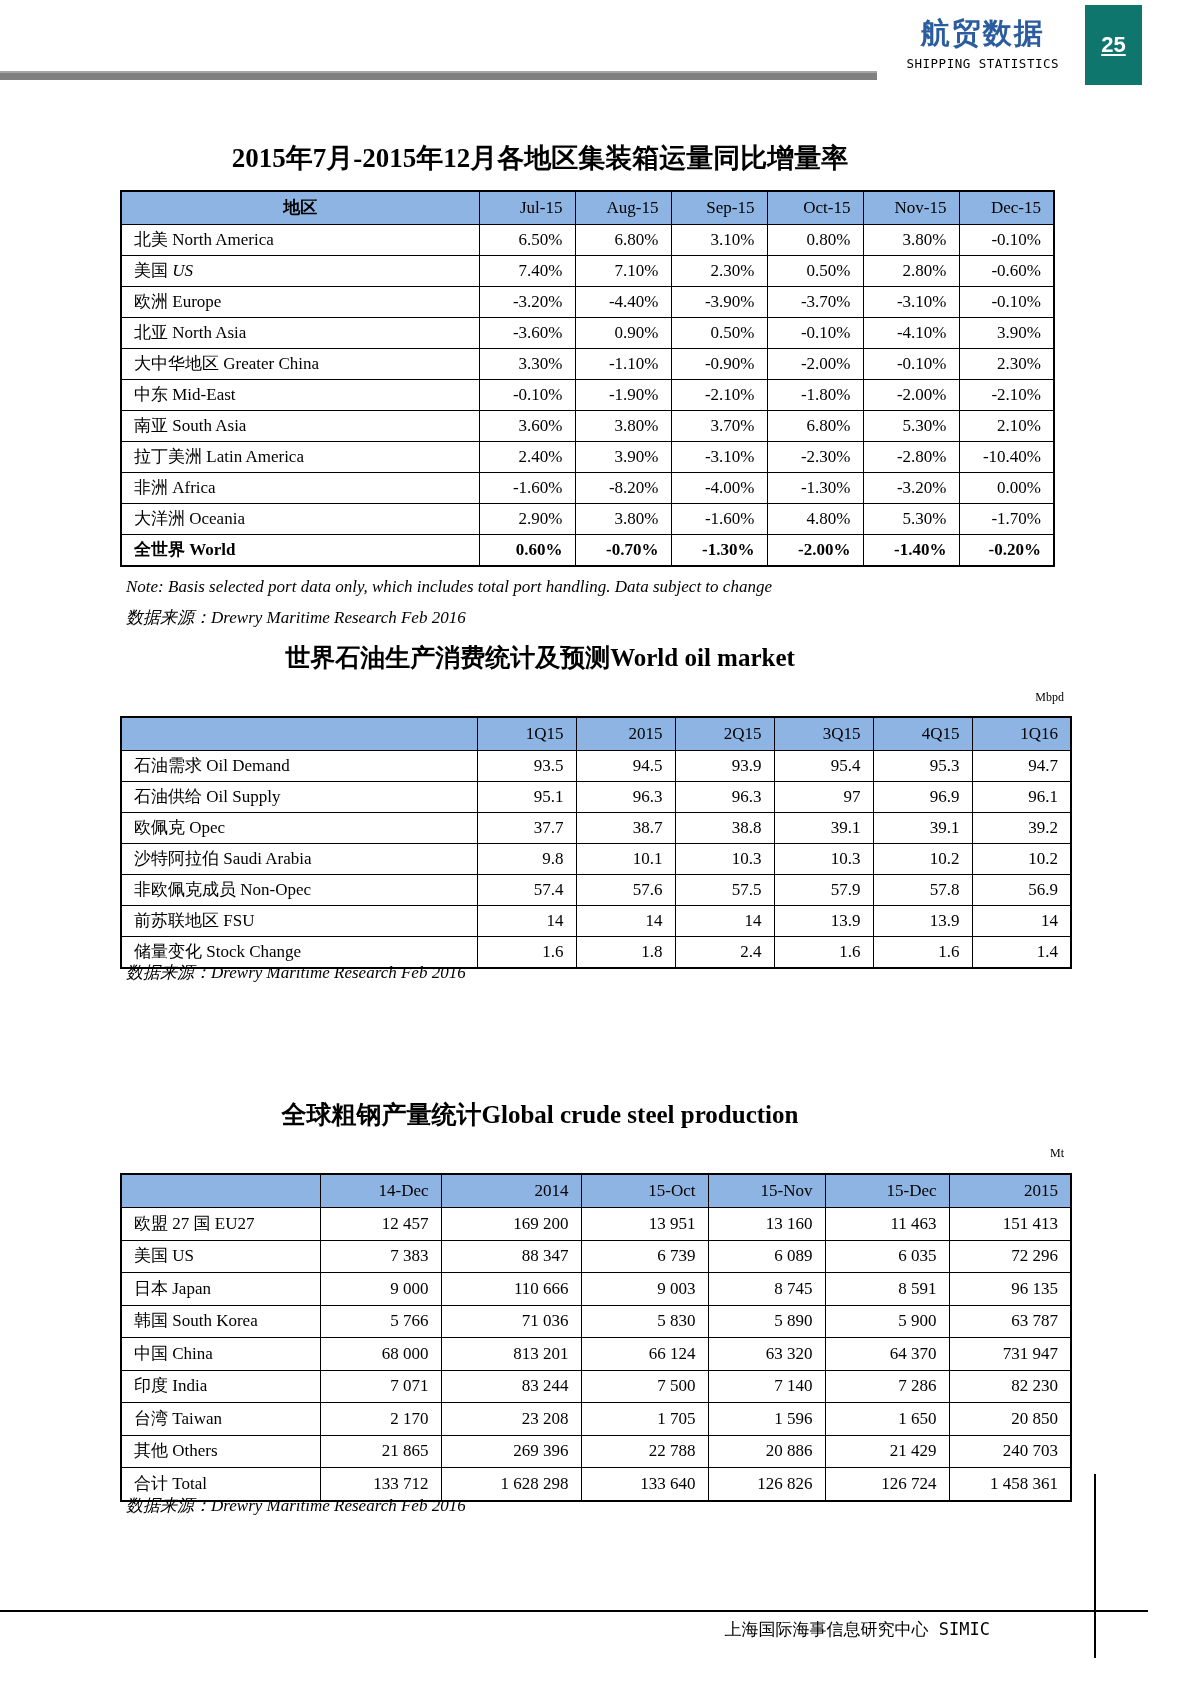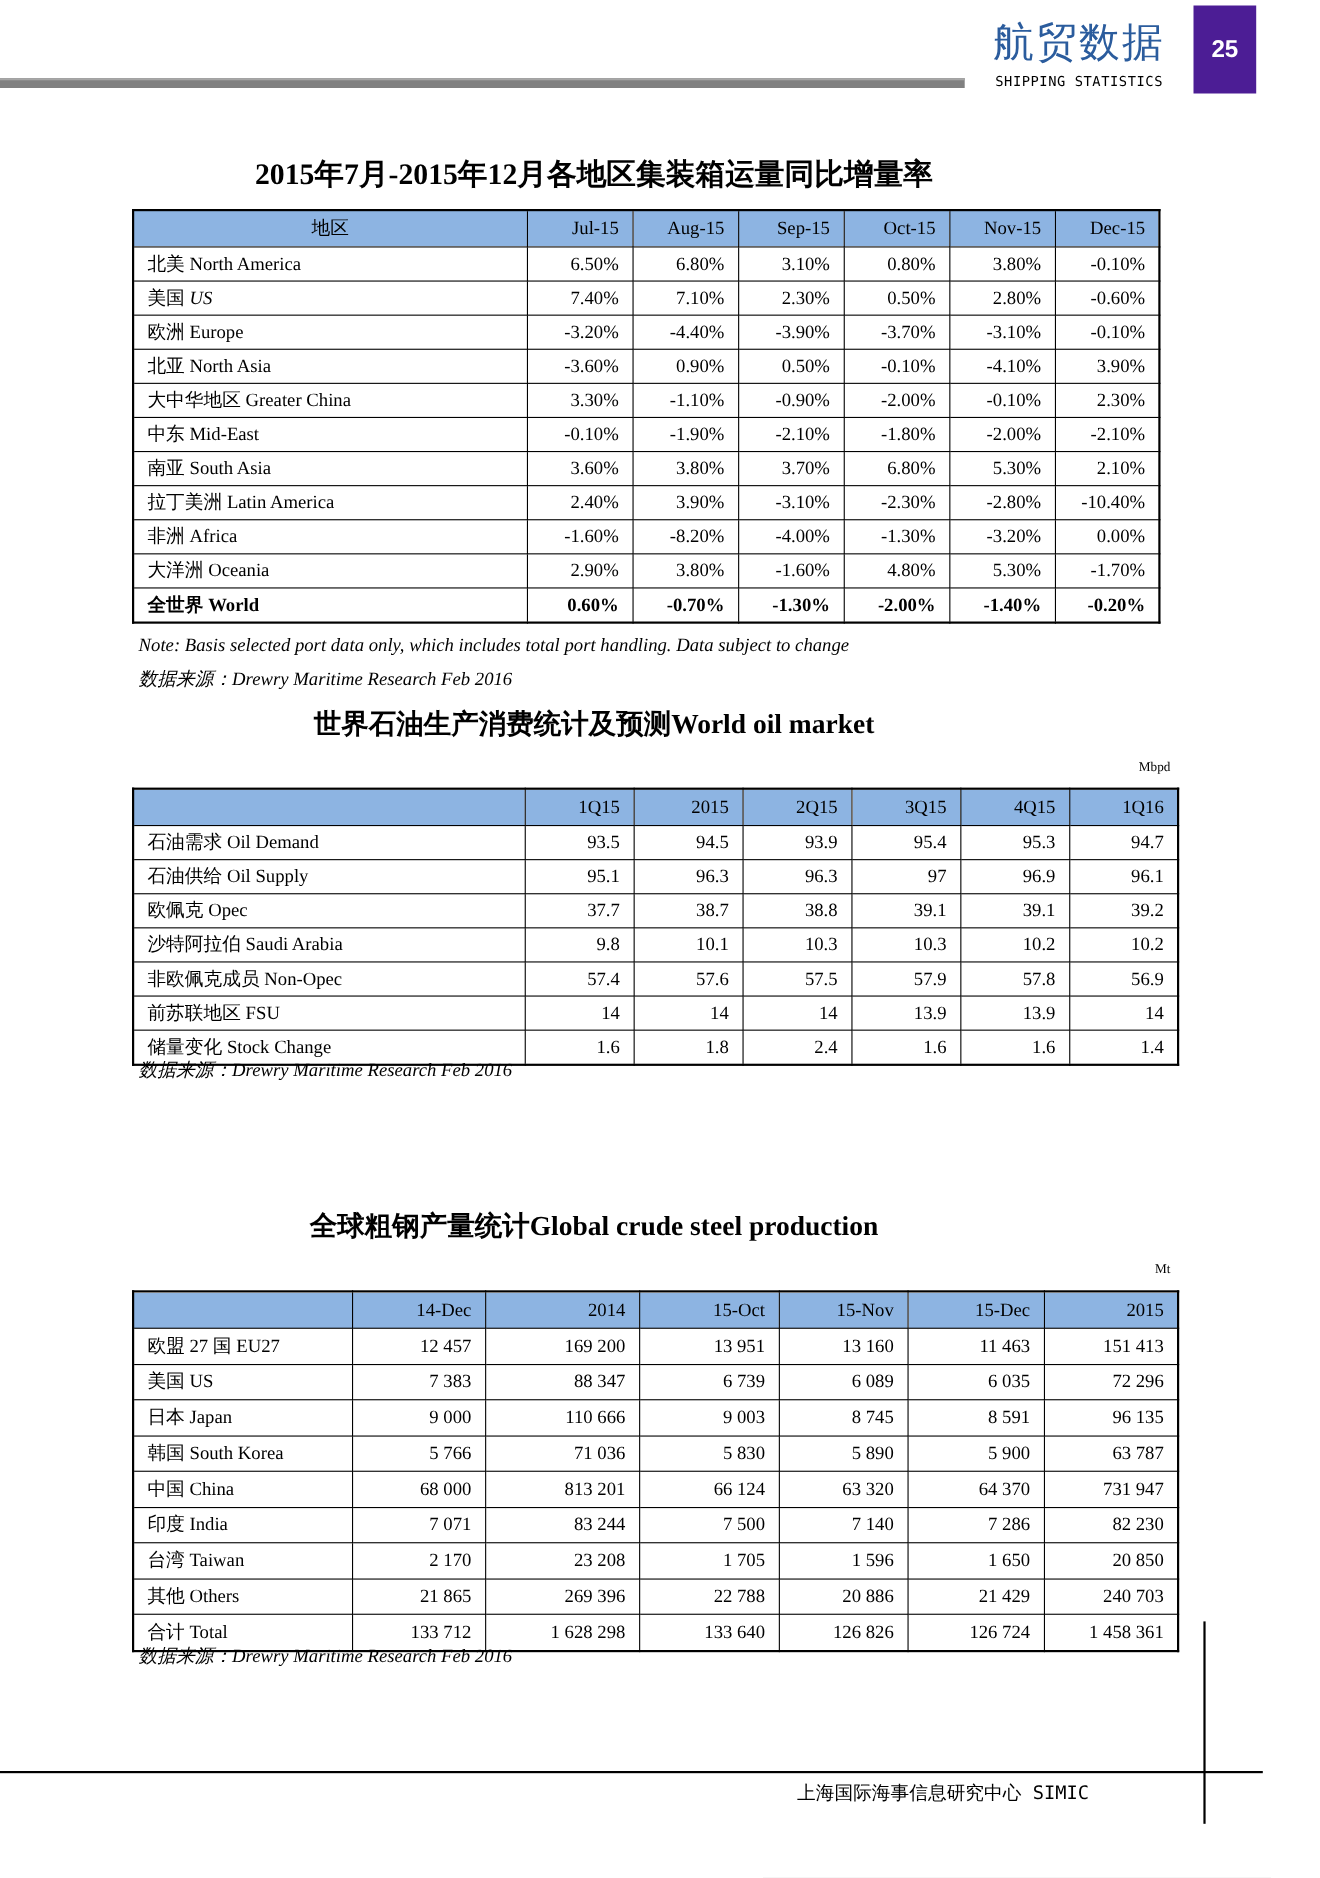--- a/index.html
+++ b/index.html
@@ -6,23 +6,23 @@
   .page {
     position:relative; width:1200px; height:1707px; margin:0 auto;
     background:#ffffff; overflow:hidden; color:#000;
     font-family:"Liberation Serif","DejaVu Serif",serif;
   }
 
   
   .gray-bar { position:absolute; left:0; top:71px; width:877px; height:9px; background:#808080; border-top:2px solid #a6a6a6; box-sizing:border-box; }
   .header-right { position:absolute; top:5px; right:58px; display:flex; align-items:flex-start; gap:26px; }
   .header-titles { text-align:center; padding-top:10px; }
-  .hdr-cn { font-family:"Liberation Sans","DejaVu Sans",sans-serif; font-weight:normal; font-size:37px; line-height:1.3; color:#2b5c9d; letter-spacing:2px; white-space:nowrap; }
+  .hdr-cn { font-family:"Liberation Sans","DejaVu Sans",sans-serif; font-weight:bold; font-size:29px; line-height:1.3; color:#2b5c9d; letter-spacing:2px; white-space:nowrap; }
   .hdr-en { font-family:"DejaVu Sans Mono","Liberation Mono",monospace; font-size:12.5px; letter-spacing:0.5px; margin-top:3px; white-space:nowrap; }
-  .page-badge { width:57px; height:80px; background:#4c1d95; color:#fff; display:flex; align-items:center; justify-content:center; font-family:"Liberation Sans","DejaVu Sans",sans-serif; font-weight:bold; font-size:22px; }
+  .page-badge { width:57px; height:80px; background:#0f766e; color:#fff; display:flex; align-items:center; justify-content:center; font-family:"Liberation Sans","DejaVu Sans",sans-serif; font-weight:bold; font-size:22px;text-decoration:underline; }
 
   
   .sec-title { position:absolute; left:120px; width:840px; text-align:center; font-weight:bold; margin:0; white-space:nowrap; }
   #title1 { top:140px; font-size:27px; }
   #title2 { top:641px; font-size:25px; }
   #title3 { top:1098px; font-size:25px; }
   .unit { position:absolute; left:120px; width:944px; text-align:right; font-size:12px; }
   #unit2 { top:690px; }
   #unit3 { top:1146px; }
   .note { position:absolute; left:126px; font-style:italic; font-size:17px; }
@@ -32,21 +32,21 @@
   #source2 { top:961px; }
   #source3 { top:1494px; }
 
   
   table { position:absolute; border-collapse:collapse; table-layout:fixed; border:2.5px solid #000; }
   #table1 { left:120px; top:190px; width:933px; }
   #table2 { left:120px; top:716px; width:950px; }
   #table3 { left:120px; top:1173px; width:950px; }
   th,td { border:1.5px solid #000; font-size:17px; line-height:1.2; padding:4px 12px; overflow:hidden; white-space:nowrap; }
   thead th { background:#8db4e2; font-weight:normal; height:24px; }
-  th.col-label { text-align:center; font-weight:normal; }
+  th.col-label { text-align:center; font-weight:bold; }
   th.col-val, td.val { text-align:right; }
   td.label { text-align:left; }
   #table1 td, #table2 td { height:22px; }
   #table3 td { height:23.5px; }
   .en-italic { font-style:italic; }
   tr.bold td { font-weight:bold; }
 
   
   .footer-line  { position:absolute; left:0; top:1610px; width:1148px; height:2px; background:#000; }
   .footer-vline { position:absolute; left:1094px; top:1474px; width:2px; height:184px; background:#000; }

